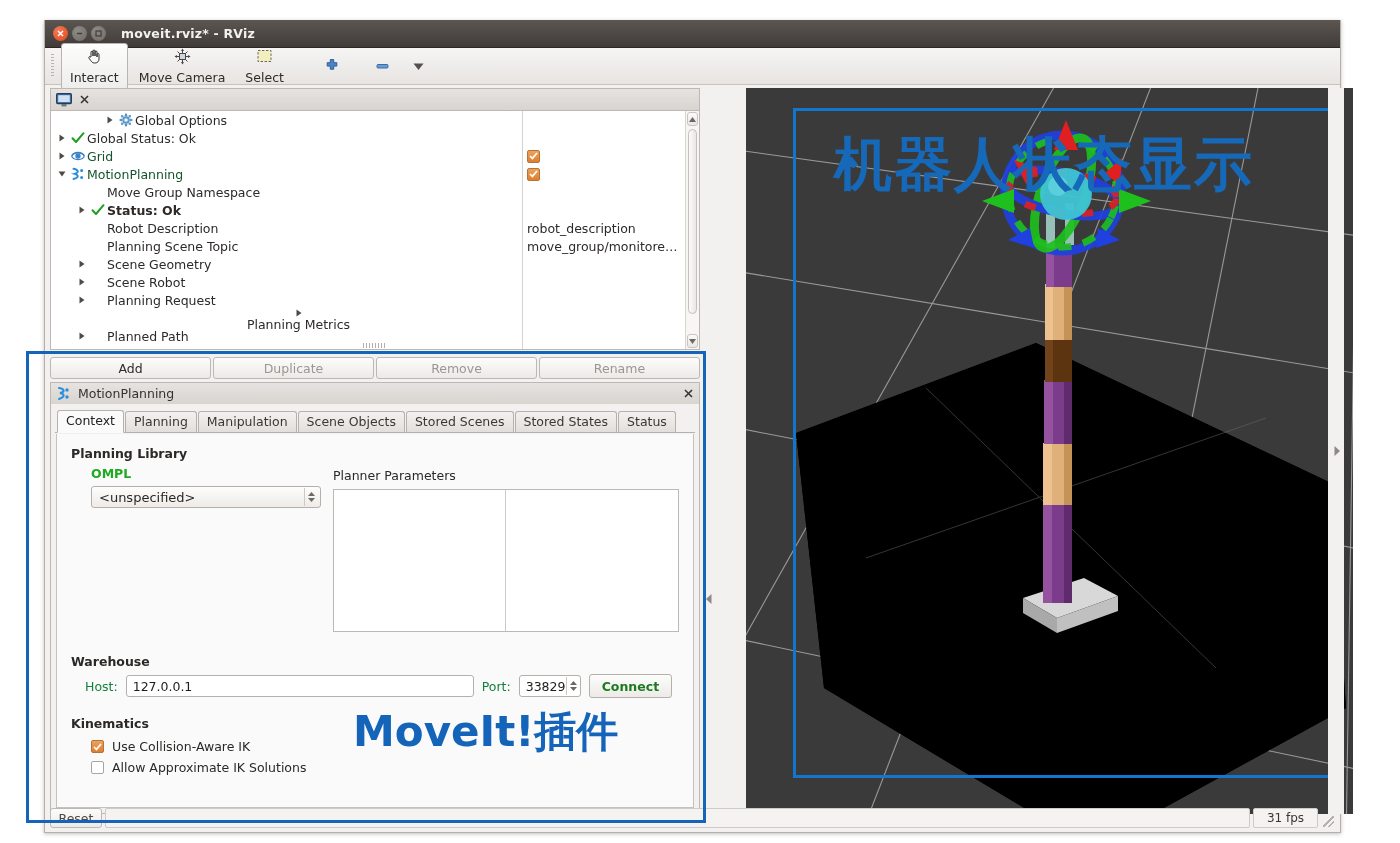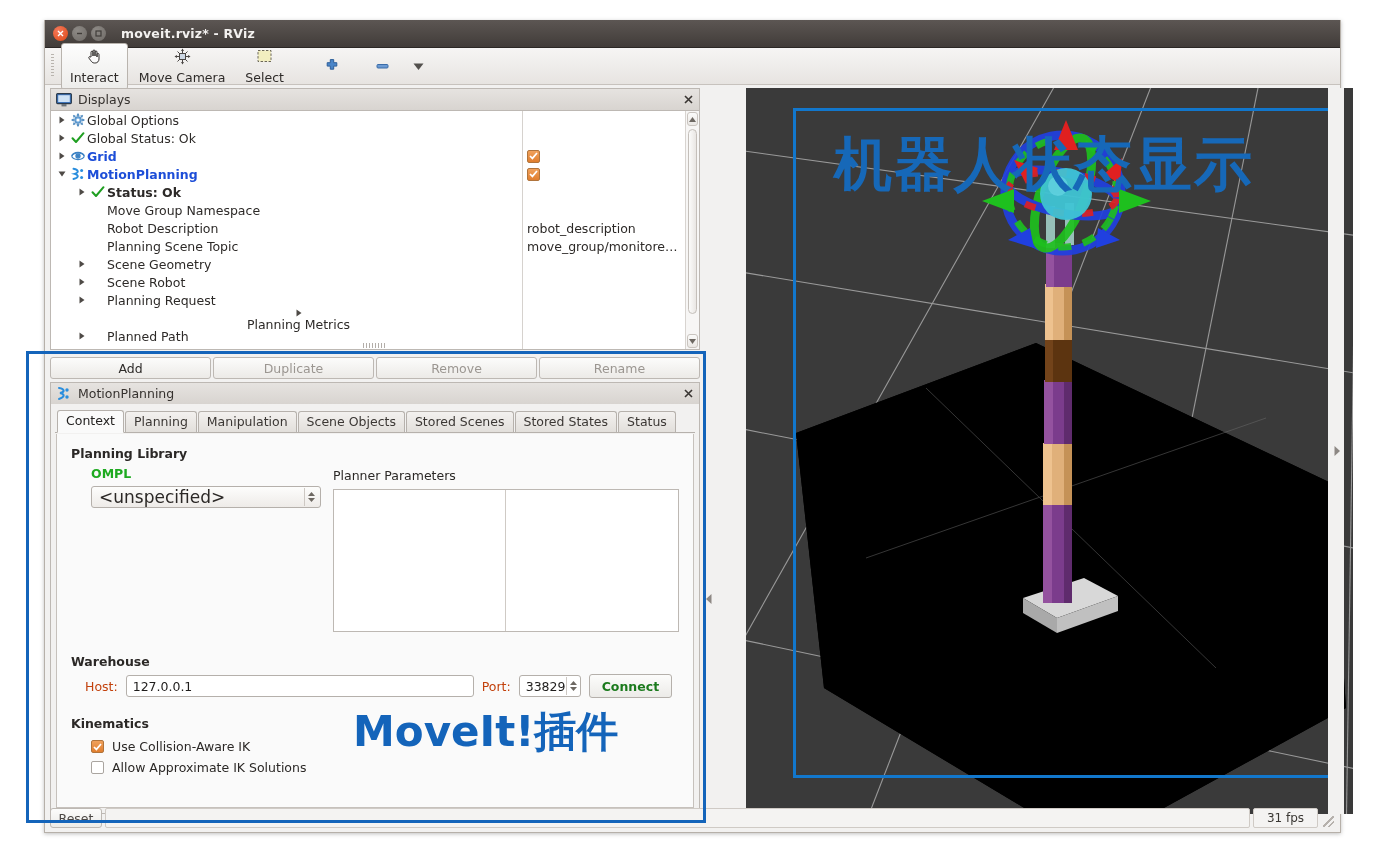--- a/index.html
+++ b/index.html
@@ -69,21 +69,21 @@
   .tree-wrap { position: relative; height: 240px; background: #fff;
                border: 1px solid #bdb8b3; display: flex; }
   .tree-cols { flex: 1; display: flex; position: relative; overflow: hidden; }
   .tree-left { width: 472px; position: relative; border-right: 1px solid #d6d2ce; }
   .tree-right { flex: 1; position: relative; }
   .trow { height: 18px; display: flex; align-items: center; font-size: 12.5px; color: #2d2a28;
           padding-left: 4px; white-space: nowrap; }
   .tw { width: 14px; display: inline-flex; align-items: center; justify-content: center;
         font-size: 8px; color: #55504c; }
   .tico { width: 18px; display: inline-flex; align-items: center; justify-content: center; }
-  .tlabel.blue { color: #1d4ed8; font-weight: bold; }
+  .tlabel.blue { color: #14532d; font-weight: normal; }
   .tlabel.bold { font-weight: bold; }
   .vrow { height: 18px; display: flex; align-items: center; font-size: 12.5px; color: #2d2a28;
           padding-left: 4px; }
   .ckbox { width: 13px; height: 13px; border: 1px solid #b0743c;
            background: linear-gradient(#f0a15c,#e07e2e); border-radius: 2px;
            display: flex; align-items: center; justify-content: center; }
   .ckbox svg { display:block; }
   .tscroll { width: 14px; background: #f7f6f5; border-left: 1px solid #d8d4d0; position: relative; }
   .tscroll .thumb { position: absolute; left: 2px; right: 2px; top: 18px; height: 185px;
                     background: linear-gradient(to right,#fbfbfa,#e9e6e3); border: 1px solid #c4bfba;
@@ -113,30 +113,30 @@
          background: linear-gradient(#f3f1ef,#e2dfdb); border: 1px solid #b6b1ac;
          border-bottom: none; border-radius: 3px 3px 0 0; margin-right: 1px; line-height: 1; }
   .tab.sel { background: #fafafa; color: #232120; position: relative; top: 1px;
              padding-bottom: 5px; border-bottom: 1px solid #fafafa; }
   .tabpanel { position: absolute; left: 5px; right: 5px; top: 30px; bottom: 5px;
               background: #fafafa; border: 1px solid #c6c1bc; border-top: none; padding: 12px 14px; }
   .sect-title { font-size: 12.5px; font-weight: bold; color: #2b2826; margin-bottom: 5px; }
   .ompl { font-size: 12.5px; font-weight: bold; color: #1faa21; margin-left: 20px; margin-bottom: 5px; }
   .combo { margin-left: 20px; width: 230px; height: 22px; background: linear-gradient(#fdfdfc,#eeebe8);
            border: 1px solid #b5b0ab; border-radius: 3px; display: flex; align-items: center;
-           padding: 0 2px 0 7px; font-size: 17px; color: #2b2826; }
+           padding: 0 2px 0 7px; font-size: 13px; color: #2b2826; }
   .spin-arrows { margin-left: auto; width: 14px; height: 18px; display: flex; flex-direction: column;
                  align-items: center; justify-content: center; gap: 2px;
                  border-left: 1px solid #cdc8c3; }
   .pp-label { font-size: 12.5px; color: #2b2826; }
   .pp-table { background: #fff; border: 1px solid #bdb8b3; display: flex; }
   .pp-table .c1 { width: 50%; border-right: 1px solid #cfcac5; }
   .pp-table .c2 { width: 50%; }
   .row { display: flex; align-items: center; }
-  .fld-label { font-size: 12.5px; color: #c2410c; }
+  .fld-label { font-size: 12.5px; color: #15803d; }
   .input { background: #fff; border: 1px solid #b5b0ab; border-radius: 3px; height: 22px;
            display: flex; align-items: center; padding: 0 6px; font-size: 12.5px; color: #1f1d1c; text-align: center; }
   .spin { background: #fff; border: 1px solid #b5b0ab; border-radius: 3px; height: 22px;
           display: flex; align-items: center; padding: 0 0 0 6px; font-size: 12.5px; color: #1f1d1c; }
   .connect-btn { background: linear-gradient(#fcfcfb,#ecebe8); border: 1px solid #b5b0ab;
                  border-radius: 3px; height: 24px; padding: 0 12px; font-size: 12.5px;
                  font-weight: bold; color: #1b7a1d; display: flex; align-items: center; }
   .cbrow { display: flex; align-items: center; gap: 8px; margin-left: 20px; height: 21px; }
   .cb { width: 13px; height: 13px; border-radius: 2px; display:flex; align-items:center; justify-content:center; }
   .cb.on { border: 1px solid #b0743c; background: linear-gradient(#f0a15c,#e07e2e); }
@@ -271,32 +271,31 @@
 
     <div class="displays">
       <div class="panel-head">
         <span class="tb-ico">
           <svg width="16" height="14" viewBox="0 0 16 14">
             <rect x="0.6" y="0.6" width="14.8" height="10" rx="1" fill="#3c72b8" stroke="#2b3a4a" stroke-width="1.1"></rect>
             <rect x="2.2" y="2.2" width="11.6" height="6.8" fill="#cfe2f5"></rect>
             <rect x="5.5" y="11" width="5" height="2.4" fill="#6d747a"></rect>
           </svg>
         </span>
-        <span class="ptitle">Displays</span>
         <span class="panel-x">
           <svg width="9" height="9" viewBox="0 0 9 9">
               <path d="M1 1 L8 8 M8 1 L1 8" stroke="#3a3633" stroke-width="1.6"></path>
             </svg>
         </span>
       </div>
 
       <div class="tree-wrap">
         <div class="tree-cols">
           <div class="tree-left" id="tree-left">
-              <div class="trow" style="padding-left: 4px;">
+              <div class="trow" style="padding-left: 4px; margin-left: 48px;">
                 <span class="tw">
                   <svg width="6" height="8" viewBox="0 0 6 8">
                     <path d="M0.5 0.5 L5.5 4 L0.5 7.5 Z" fill="#4e4a46"></path>
                   </svg>
                 </span>
                 <span class="tico">
                   <svg width="14" height="14" viewBox="0 0 14 14">
                     <g fill="#6fa8dc" stroke="#3f7fb8" stroke-width="0.8">
                       <circle cx="7" cy="7" r="3.4"></circle>
         <path d="M7 0.6 l1.1 1.8 h-2.2 z M7 13.4 l1.1 -1.8 h-2.2 z M0.6 7 l1.8 1.1 v-2.2 z M13.4 7 l-1.8 1.1 v-2.2 z
@@ -346,36 +345,36 @@
                 <span class="tico">
                   <svg width="14" height="14" viewBox="0 0 14 14">
                     <path d="M2.5 1.8 C8 3 8 5.6 3.6 6.8 C8 8 8 10.6 2.5 12" stroke="#2a8ede" stroke-width="1.9" fill="none" stroke-linecap="round"></path>
         <circle cx="10.6" cy="3.6" r="1.5" fill="#2a8ede"></circle>
                     <circle cx="10.6" cy="10.4" r="1.5" fill="#2a8ede"></circle>
                   </svg>
                 </span>
                 <span class="tlabel blue">MotionPlanning</span>
               </div>
               <div class="trow" style="padding-left: 24px;">
+                <span class="tw"></span>
+                <span class="tico"></span>
+                <span class="tlabel">Move Group Namespace</span>
+              </div>
+              <div class="trow" style="padding-left: 24px;">
                 <span class="tw">
                   <svg width="6" height="8" viewBox="0 0 6 8">
                     <path d="M0.5 0.5 L5.5 4 L0.5 7.5 Z" fill="#4e4a46"></path>
                   </svg>
                 </span>
                 <span class="tico">
                   <svg width="14" height="14" viewBox="0 0 14 14">
                     <path d="M1.5 7.2 L5 11 L12.5 2.2" stroke="#1f9f21" stroke-width="2" fill="none" stroke-linecap="round" stroke-linejoin="round"></path>
                   </svg>
                 </span>
                 <span class="tlabel bold">Status: Ok</span>
-              </div>
-              <div class="trow" style="padding-left: 24px;">
-                <span class="tw"></span>
-                <span class="tico"></span>
-                <span class="tlabel">Move Group Namespace</span>
               </div>
               <div class="trow" style="padding-left: 24px;">
                 <span class="tw"></span>
                 <span class="tico"></span>
                 <span class="tlabel">Robot Description</span>
               </div>
               <div class="trow" style="padding-left: 24px;">
                 <span class="tw"></span>
                 <span class="tico"></span>
                 <span class="tlabel">Planning Scene Topic</span>

